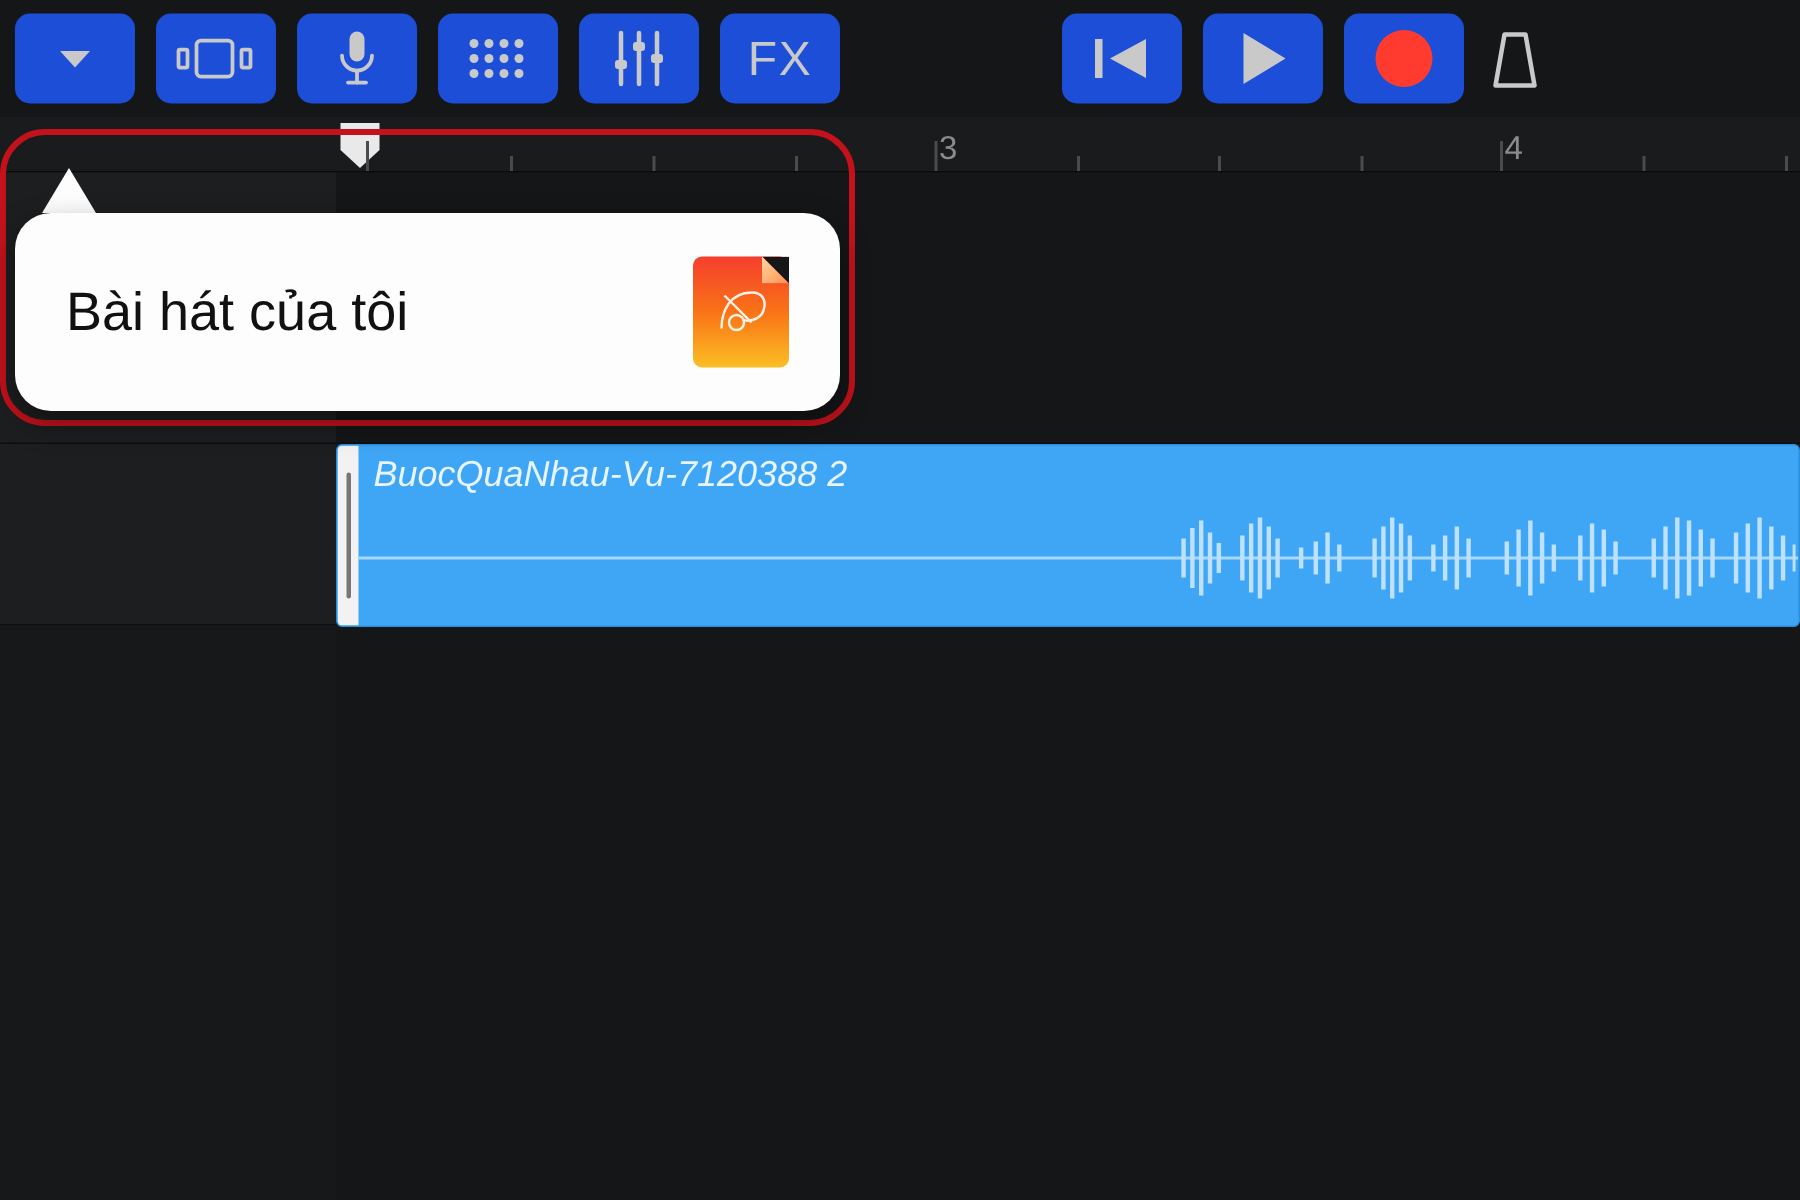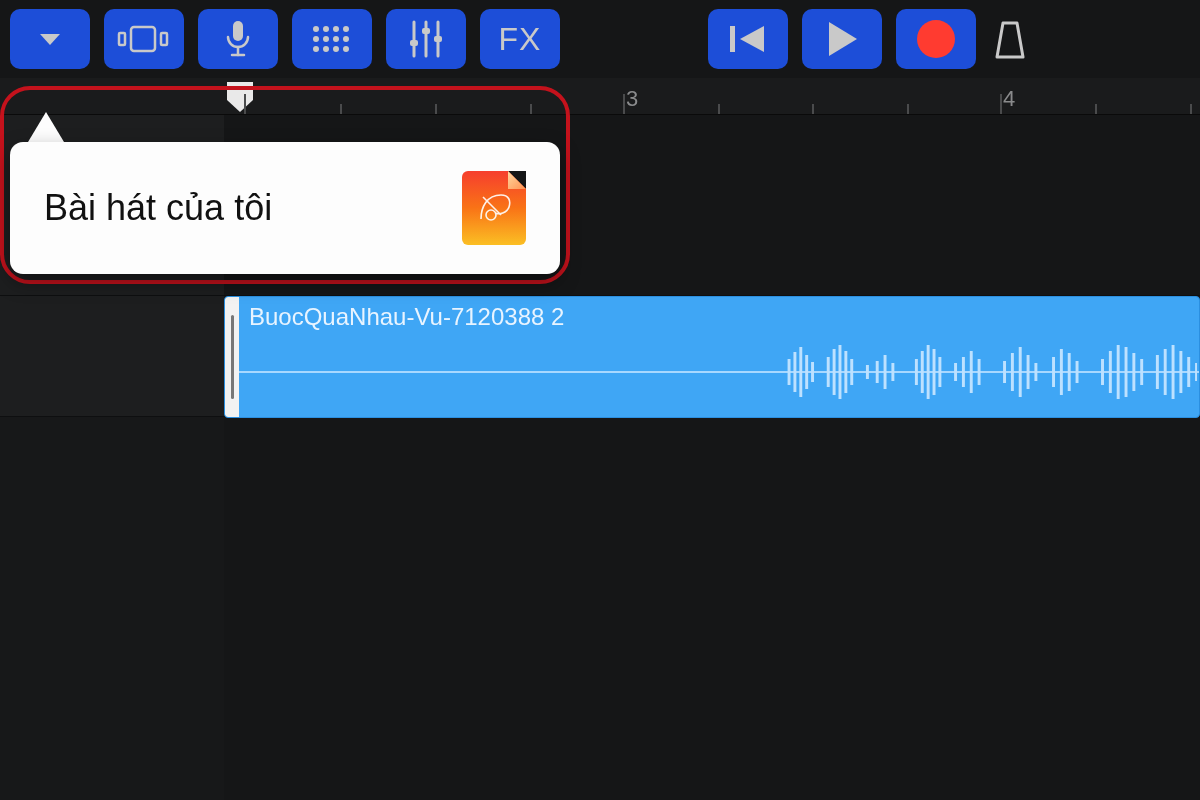--- a/index.html
+++ b/index.html
@@ -8,29 +8,29 @@
   .tbtn.fx{font-size:32px;font-weight:500;letter-spacing:1px;color:#c9c9c9;}
   .tspacer{flex:0 0 120px;}
   .ruler{position:relative;height:36px;background:#1a1b1c;border-bottom:1px solid #0a0a0a;}
   .ruler .tick{position:absolute;top:16px;width:2px;background:#4a4b4c;}
   .ruler .tick.major{height:20px;}
   .ruler .tick.minor{height:10px;top:26px;}
   .ruler .num{position:absolute;top:8px;color:#8a8b8c;font-size:22px;}
   .playhead-flag{position:absolute;left:225px;top:2px;}
   .playhead-flag svg{display:block;}
   .tracks{position:relative;height:686px;background:#151617;}
-  .row{position:relative;height:120px;border-bottom:1px solid #0e0f10;}
+  .row{position:relative;height:120px;border-bottom:1px solid #0e0f10;font-style:italic;}
   .row-hdr{position:absolute;left:0;top:0;width:224px;height:100%;background:#1d1e1f;}
   .region{position:absolute;left:224px;right:0;top:0;height:120px;background:#3fa6f5;border:1px solid #2b8fe0;border-radius:4px;overflow:hidden;}
   .region .grip{position:absolute;left:0;top:0;width:14px;height:100%;background:#f2f2f2;border-radius:3px 0 0 3px;display:flex;align-items:center;justify-content:center;}
   .region .grip::after{content:"";width:3px;height:70%;background:#777;border-radius:2px;}
   .region .label{position:absolute;left:24px;top:6px;color:#e8f4ff;font-size:24px;font-weight:400;white-space:nowrap;}
   .region .wave{position:absolute;left:14px;right:0;top:40px;height:70px;}
   .pop{position:absolute;left:0;top:86px;width:570px;height:198px;border:4px solid #c4121c;border-radius:30px;box-sizing:border-box;}
-  .pop .bubble{position:absolute;left:6px;right:6px;top:52px;bottom:6px;background:#fdfdfd;border-radius:13px;display:flex;align-items:center;justify-content:space-between;padding:0 34px;box-shadow:0 8px 20px rgba(0,0,0,.4);gap:36px;}
+  .pop .bubble{position:absolute;left:6px;right:6px;top:52px;bottom:6px;background:#fdfdfd;border-radius:24px;display:flex;align-items:center;justify-content:space-between;padding:0 34px;box-shadow:0 8px 20px rgba(0,0,0,.4);gap:36px;}
   .pop .arrow{position:absolute;left:24px;top:22px;width:0;height:0;border-left:18px solid transparent;border-right:18px solid transparent;border-bottom:30px solid #fdfdfd;}
   .pop .txt{font-size:36px;color:#111;}
   .pop .gbicon{width:64px;height:74px;border-radius:6px;background:linear-gradient(180deg,#f63e2e 0%,#f97316 50%,#fbbf24 100%);position:relative;display:flex;align-items:center;justify-content:center;}
   .pop .gbicon svg{width:46px;height:46px;}
   .gbicon::before{content:"";position:absolute;top:0;right:0;width:18px;height:18px;background:#151617;clip-path:polygon(100% 0,0 0,100% 100%);}
   .gbicon::after{content:"";position:absolute;top:0;right:0;width:18px;height:18px;background:linear-gradient(135deg,#ffd9a0,#ff9050);clip-path:polygon(0 0,100% 100%,0 100%);}
   .hidden-area{position:absolute;left:0;top:0;width:224px;bottom:0;background:#1a1b1c;}
   svg{display:block;}
 </style>
 </head>

